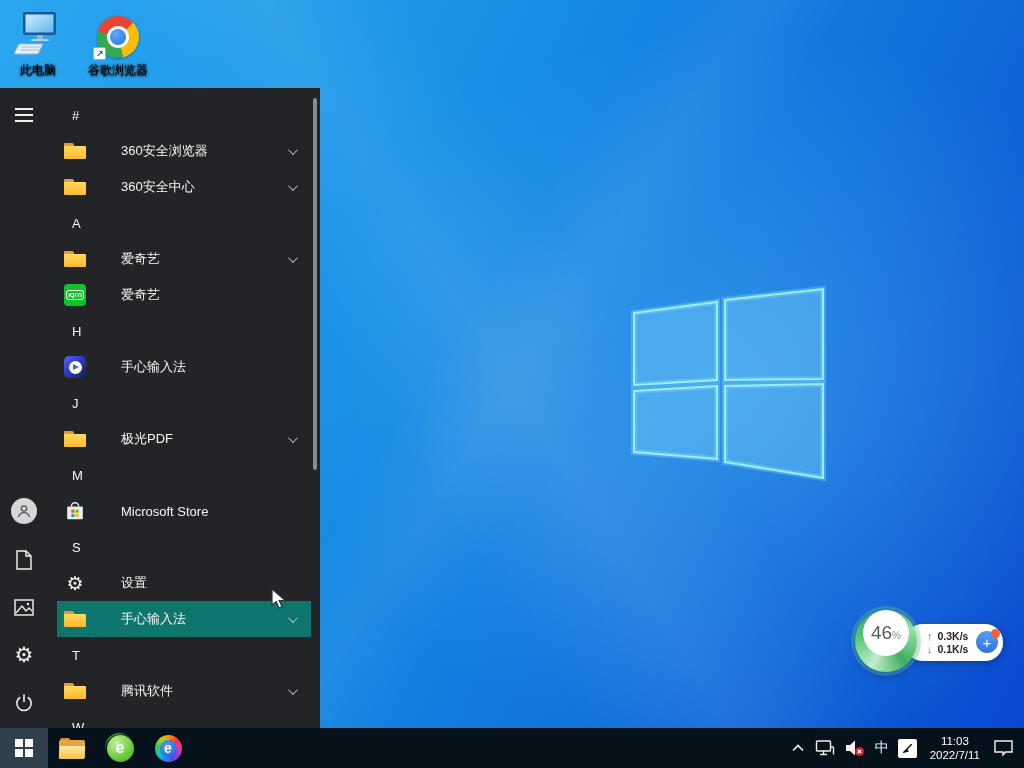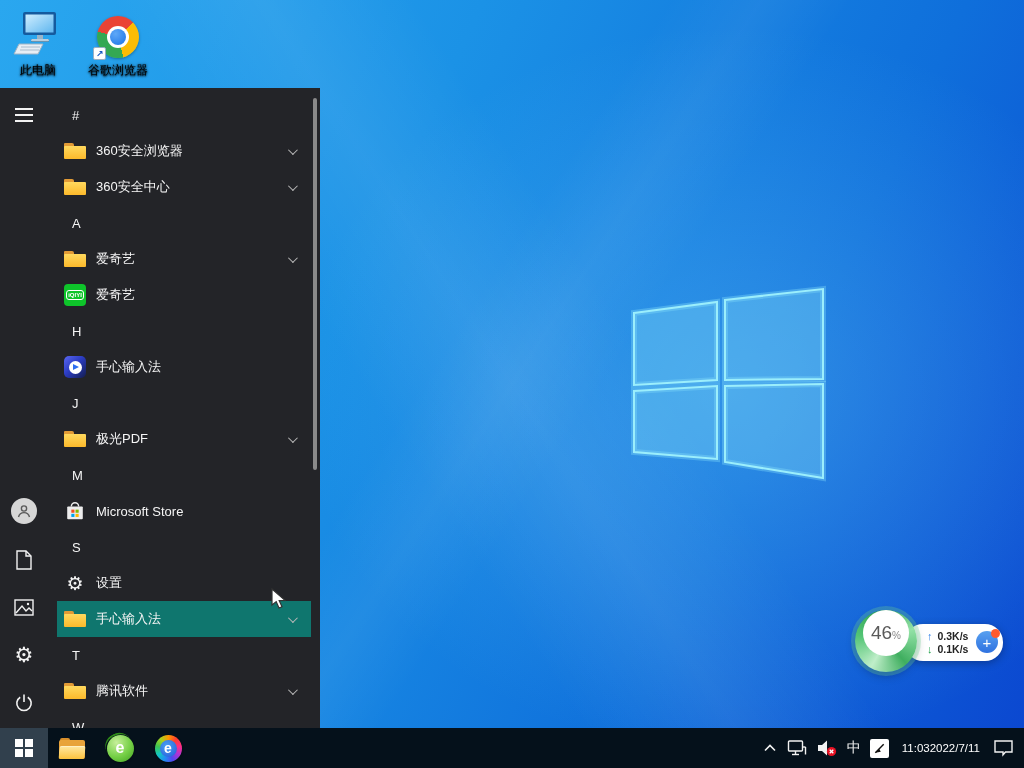--- a/index.html
+++ b/index.html
@@ -34,21 +34,21 @@
   
   .start-menu { position:absolute; left:0; top:88px; width:320px; height:640px; background:#232428; z-index:10; overflow:hidden; }
   .rail-btn { position:absolute; left:0; width:48px; height:48px; display:flex; align-items:center; justify-content:center; cursor:pointer; }
   .rail-btn svg { display:block; }
   .burger { display:flex; flex-direction:column; gap:4px; }
   .burger span { display:block; width:18px; height:2px; background:#f2f2f2; }
   .avatar-circle { width:26px; height:26px; border-radius:50%; background:#d6d6d6; display:flex; align-items:center; justify-content:center; }
 
   .app-list { position:absolute; left:57px; top:0; width:254px; padding-top:9px; }
   .menu-header { height:36px; display:flex; align-items:center; padding-left:15px; color:#f5f5f5; font-size:13px; cursor:pointer; }
-  .menu-row { height:36px; display:flex; align-items:center; padding-left:7px; color:#f5f5f5; font-size:13px; cursor:pointer; position:relative; }
+  .menu-row { height:36px; display:flex; align-items:center; padding-left:7px; color:#f5f5f5; font-size:13px; cursor:pointer; position:relative;gap:25px; }
   .menu-row.highlighted { background:#0f766e; }
   .menu-label { margin-left:10px; white-space:nowrap; }
   .chev { width:7px; height:7px; border-right:1.4px solid #b8b8b8; border-bottom:1.4px solid #b8b8b8; transform:rotate(45deg) translateY(-2px); margin-left:auto; margin-right:16px; }
 
   .ic-folder { position:relative; width:22px; height:18px; flex:0 0 22px; }
   .ic-folder .tab { position:absolute; top:1px; left:0; width:10px; height:6px; background:#e29b36; border-radius:1px 2px 0 0; }
   .ic-folder .fbody { position:absolute; top:4px; left:0; right:0; height:13px; background:linear-gradient(180deg,#ffd95e 0%,#fcb92b 100%); border-radius:1px; }
   .ic-iqiyi { width:22px; height:22px; flex:0 0 22px; background:#0ec42a; border-radius:4px; display:flex; align-items:center; justify-content:center; }
   .ic-iqiyi i { font-style:normal; border:1.3px solid #fff; border-radius:3px; color:#fff; font-size:6px; font-weight:bold; padding:1px 1.5px; line-height:1; }
   .ic-star { position:relative; width:22px; height:22px; flex:0 0 22px; border-radius:5px; background:linear-gradient(135deg,#5a67f2 0%,#2b3cc2 45%,#131d4e 100%); }
@@ -75,21 +75,21 @@
   .ic-color-e { position:relative; width:27px; height:27px; border-radius:50%;
     background:conic-gradient(from 0deg, #ff9500, #ff3b30, #ff2d87, #af34d4, #5247f0, #1f8ef2, #12c8c0, #3fc452, #a5d41f, #ff9500);
     display:flex; align-items:center; justify-content:center; box-shadow:0 1px 2px rgba(0,0,0,0.4); }
   .ic-color-e::before { content:''; position:absolute; inset:5px; border-radius:50%; background:radial-gradient(circle at 40% 35%, #4aa0f2, #2358d8); }
   .ic-color-e b { position:relative; color:#fff; font-size:14px; line-height:1; }
 
   .tray { margin-left:auto; height:40px; display:flex; align-items:center; gap:9px; padding-right:10px; }
   .tray-item { display:flex; align-items:center; justify-content:center; cursor:pointer; color:#f2f2f2; }
   .ime-lang { font-size:14px; }
   .ime-box { width:19px; height:19px; background:#fff; border-radius:2px; display:flex; align-items:center; justify-content:center; }
-  .clock { display:flex; flex-direction:row; align-items:center; color:#fff; font-size:11.5px; line-height:14px; padding:0 4px; }
+  .clock { display:flex; flex-direction:column; align-items:center; color:#fff; font-size:11.5px; line-height:14px; padding:0 4px; }
 
   
   .net-pill { position:absolute; left:905px; top:624px; width:98px; height:37px; background:#fff; border-radius:18px; z-index:15; box-shadow:0 2px 8px rgba(0,0,0,0.3); display:flex; flex-direction:column; justify-content:center; gap:1px; padding-left:22px; cursor:pointer; }
   .net-row { display:flex; align-items:center; gap:5px; font-size:10.5px; font-weight:bold; color:#222; line-height:12px; }
   .net-row .arr-up { color:#2e7fe8; font-size:11px; }
   .net-row .arr-dn { color:#22a24c; font-size:11px; }
   .plus-btn { position:absolute; right:5px; top:7px; width:22px; height:22px; border-radius:50%; background:linear-gradient(180deg,#58a0f0,#2f72e0); color:#fff; display:flex; align-items:center; justify-content:center; font-size:15px; line-height:1; }
   .plus-dot { position:absolute; right:-2px; top:-2px; width:9px; height:9px; border-radius:50%; background:#ff5a2e; }
   .ball { position:absolute; left:855px; top:610px; width:62px; height:62px; border-radius:50%; z-index:16; cursor:pointer;
     background:conic-gradient(from 210deg, #bfeec9, #52c474, #2f9e52, #93e2a6, #3fae5f, #bfeec9);

